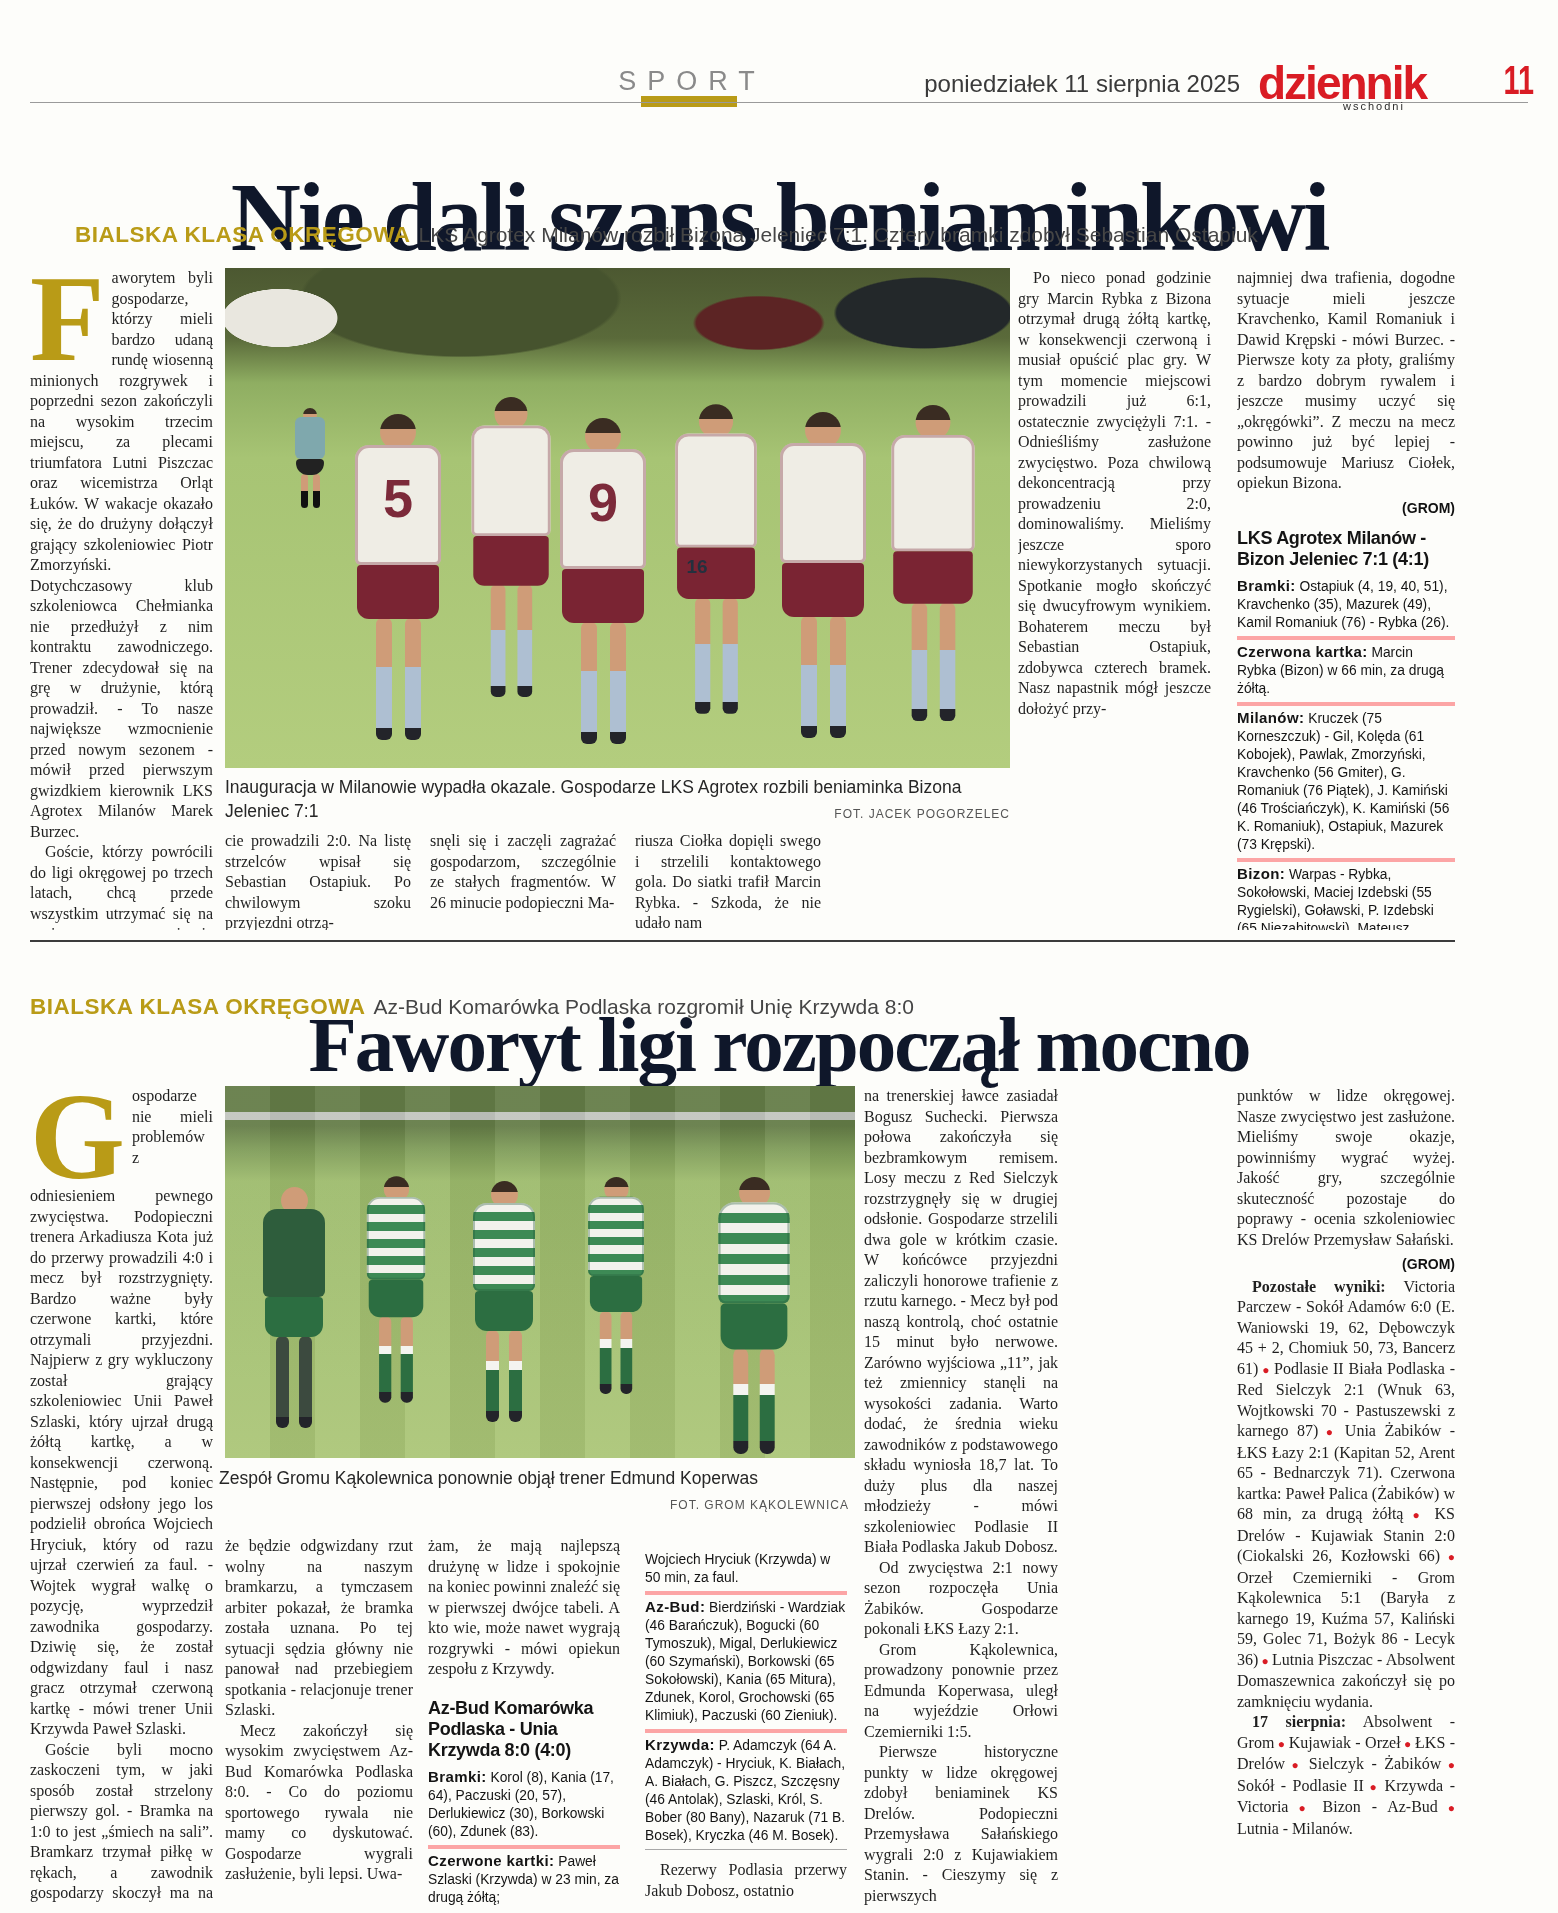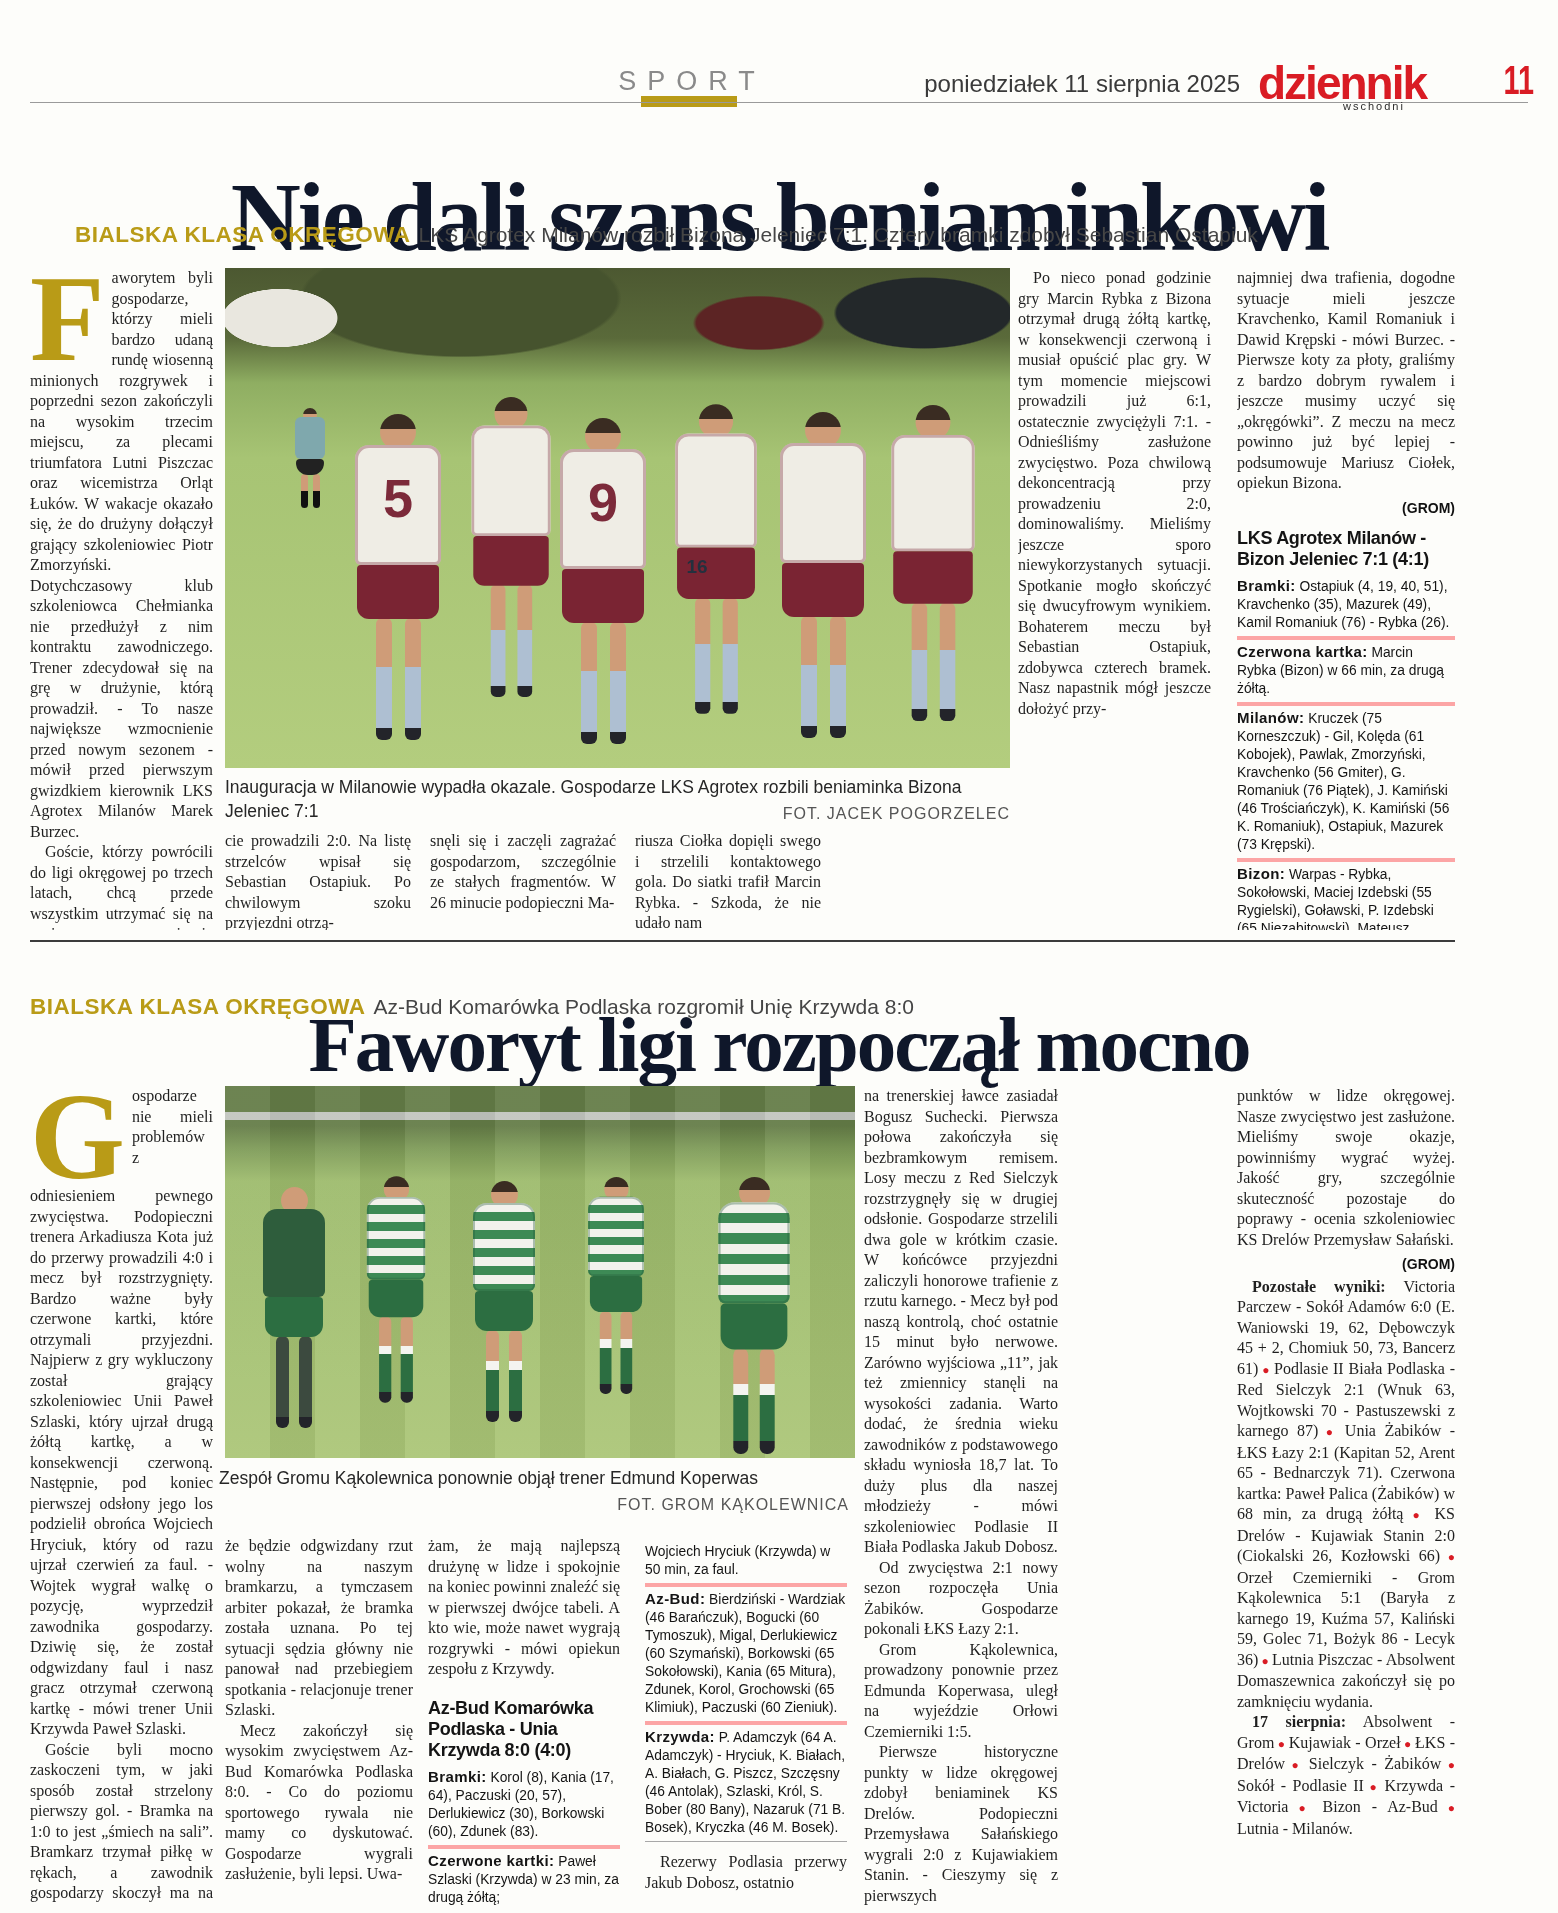--- a/index.html
+++ b/index.html
@@ -80,21 +80,21 @@
   .pl2.coach .hd{background:#cf9c78;}
   .pl2.coach .lgs i{background:linear-gradient(#3c4a3f 0 88%,#23242a 88%);}
   .ref .tr{width:30px;height:42px;background:#7fa8ad;box-shadow:none;border-radius:6px;}
   .ref .hd{width:14px;height:14px;}
   .ref .sh{width:28px;height:16px;background:#222;}
   .ref .lgs{gap:5px;}
   .ref .lgs i{width:7px;height:34px;background:linear-gradient(#cf9c78 0 50%,#111 50%);}
   
   .caption{position:absolute;font-family:"Liberation Sans",sans-serif;font-size:17.5px;
            line-height:24px;color:#262626;}
-  .credit{position:absolute;right:0;font-family:"Liberation Sans",sans-serif;font-size:16px;
+  .credit{position:absolute;right:0;font-family:"Liberation Sans",sans-serif;font-size:12px;
           letter-spacing:1px;color:#555;}
   .divider{position:absolute;left:30px;width:1425px;height:2px;background:#3c3c3c;}
 </style>
 </head>
 <body>
 
 <div class="page">
 
   <div class="sport">SPORT</div>
   <div class="gold-bar"></div>
@@ -292,21 +292,21 @@
   <div class="col" style="left:428px;top:1536px;width:192px;height:369px;">
     <p>żam, że mają najlepszą drużynę w lidze i spokojnie na koniec powinni znaleźć się w pierwszej dwójce tabeli. A kto wie, może nawet wygrają rozgrywki - mówi opiekun zespołu z Krzywdy.</p>
     <div class="sbox" style="margin-top:18px;">
       <div class="s-title">Az-Bud Komarówka Podlaska - Unia Krzywda 8:0 (4:0)</div>
       <div class="entry first"><b>Bramki:</b><span> Korol (8), Kania (17, 64), Paczuski (20, 57), Derlukiewicz (30), Borkowski (60), Zdunek (83).</span></div>
       <div class="entry"><b>Czerwone kartki:</b><span> Paweł Szlaski (Krzywda) w 23 min, za drugą żółtą;</span></div>
     </div>
   </div>
 
   <div class="col" style="left:645px;top:1536px;width:202px;height:369px;">
-    <div class="sbox" style="margin-top:4px;">
+    <div class="sbox" style="margin-top:12px;">
       <div class="entry first"><span>Wojciech Hryciuk (Krzywda) w 50 min, za faul.</span></div>
       <div class="entry"><b>Az-Bud:</b><span> Bierdziński - Wardziak (46 Barańczuk), Bogucki (60 Tymoszuk), Migal, Derlukiewicz (60 Szymański), Borkowski (65 Sokołowski), Kania (65 Mitura), Zdunek, Korol, Grochowski (65 Klimiuk), Paczuski (60 Zieniuk).</span></div>
       <div class="entry"><b>Krzywda:</b><span> P. Adamczyk (64 A. Adamczyk) - Hryciuk, K. Białach, A. Białach, G. Piszcz, Szczęsny (46 Antolak), Szlaski, Król, S. Bober (80 Bany), Nazaruk (71 B. Bosek), Kryczka (46 M. Bosek).</span></div>
       <div class="bottom-rule"></div>
     </div>
     <p class="ind" style="margin-top:10px;">Rezerwy Podlasia przerwy Jakub Dobosz, ostatnio</p>
   </div>
 
   <div class="col" style="left:864px;top:1086px;width:194px;height:819px;">
     <p>na trenerskiej ławce zasiadał Bogusz Suchecki. Pierwsza połowa zakończyła się bezbramkowym remisem. Losy meczu z Red Sielczyk rozstrzygnęły się w drugiej odsłonie. Gospodarze strzelili dwa gole w krótkim czasie. W końcówce przyjezdni zaliczyli honorowe trafienie z rzutu karnego. - Mecz był pod naszą kontrolą, choć ostatnie 15 minut było nerwowe. Zarówno wyjściowa „11”, jak też zmiennicy stanęli na wysokości zadania. Warto dodać, że średnia wieku zawodników z podstawowego składu wyniosła 18,7 lat. To duży plus dla naszej młodzieży - mówi szkoleniowiec Podlasie II Biała Podlaska Jakub Dobosz.</p>

